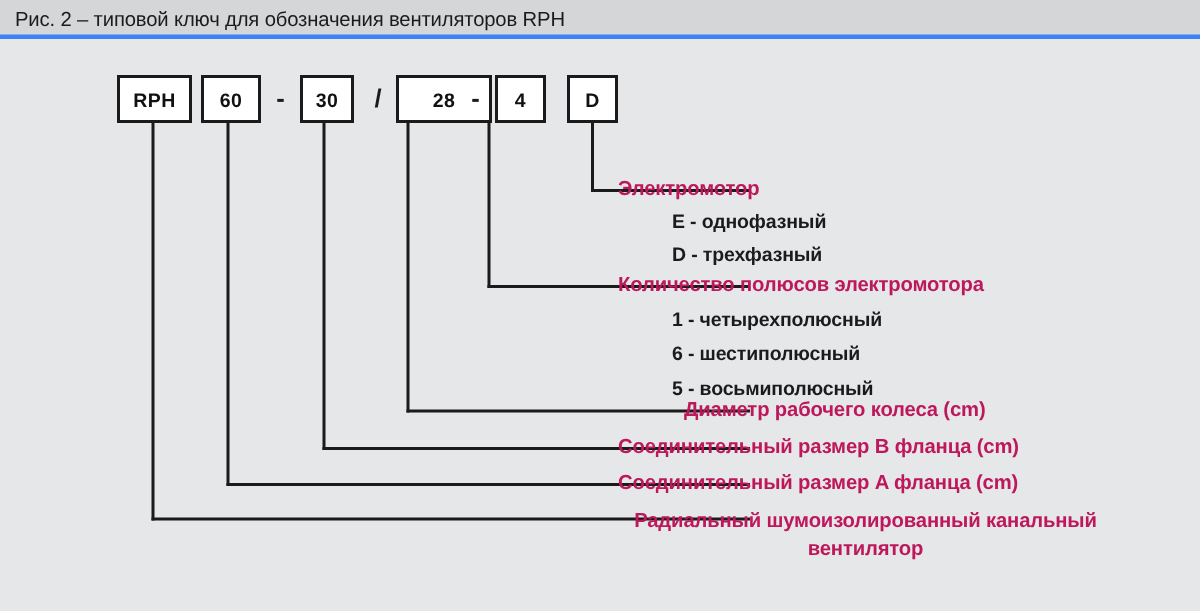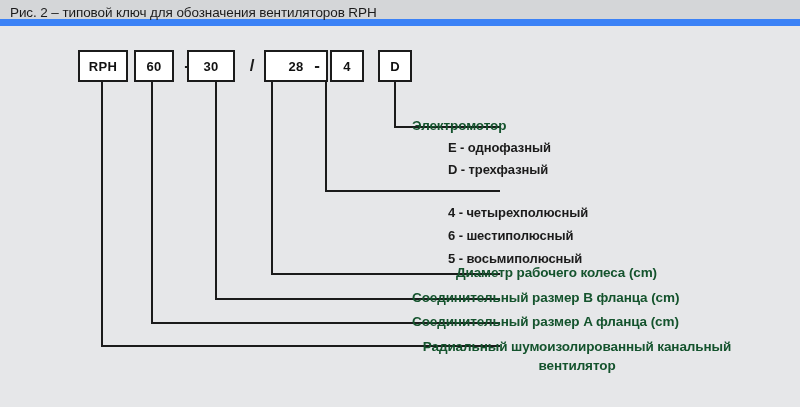--- a/index.html
+++ b/index.html
@@ -9,21 +9,21 @@
     font-family:"Liberation Sans",sans-serif;
     overflow:hidden;
     position:relative;
   }
   #stage{position:relative;width:800px;height:407px;}
 
   
   .header{
     position:absolute;left:0;top:0;width:800px;height:26px;
     background:#d4d6d8;
-    border-bottom:7px solid #3b82f6;
+    border-bottom:3px solid #3b82f6;
     box-sizing:border-box;
   }
   .header-title{
     position:absolute;left:10px;top:5px;
     font-size:13.5px;color:#1b1b1b;
     letter-spacing:-0.1px;white-space:nowrap;
   }
 
   
   .code-row{position:absolute;left:0;top:50px;height:32px;}
@@ -42,21 +42,21 @@
     font-size:17px;font-weight:bold;color:#1b1b1b;
   }
 
   
   .vline{position:absolute;width:2px;background:#1b1b1b;}
   .hline{position:absolute;height:2px;background:#1b1b1b;}
 
   
   .desc-title{
     position:absolute;
-    font-size:13.5px;font-weight:bold;color:#14532d;
+    font-size:13.5px;font-weight:bold;color:#be185d;
     white-space:nowrap;letter-spacing:-0.1px;
   }
   .desc-title.two-line{white-space:normal;width:330px;line-height:19px;}
   .desc-sub{
     position:absolute;
     font-size:13px;font-weight:bold;color:#1b1b1b;
     white-space:nowrap;letter-spacing:-0.1px;
   }
 </style>
 </head>
@@ -69,21 +69,21 @@
   </div>
 
   <div class="code-row">
 
     <div class="code-box" style="left:78px;width:50px;">RPH</div>
 
     <div class="code-box" style="left:134px;width:40px;">60</div>
 
     <div class="sep" style="left:176px;width:22px;">-</div>
 
-    <div class="code-box" style="left:187px;width:48px;">30</div>
+    <div class="code-box" style="left:200px;width:36px;">30</div>
 
     <div class="sep" style="left:242px;width:20px;">/</div>
 
     <div class="code-box" style="left:264px;width:64px;">28</div>
 
     <div class="sep" style="left:306px;width:22px;">-</div>
 
     <div class="code-box" style="left:330px;width:34px;">4</div>
 
     <div class="code-box" style="left:378px;width:34px;">D</div>
@@ -104,21 +104,22 @@
   <div class="vline" style="left:151px;top:82px;height:242px;"></div>
   <div class="hline" style="left:151px;top:322px;width:349px;"></div>
 
   <div class="vline" style="left:101px;top:82px;height:265px;"></div>
   <div class="hline" style="left:101px;top:345px;width:399px;"></div>
 
   <div class="desc-title" style="left:412px;top:118px;">Электромотор</div>
   <div class="desc-sub" style="left:448px;top:140px;">E - однофазный</div>
   <div class="desc-sub" style="left:448px;top:162px;">D - трехфазный</div>
 
-  <div class="desc-sub" style="left:448px;top:205px;">4 - четырехполюсный</div>
+  <div class="desc-title" style="left:412px;top:182px;">Количество полюсов электромотора</div>
+  <div class="desc-sub" style="left:448px;top:205px;">1 - четырехполюсный</div>
   <div class="desc-sub" style="left:448px;top:228px;">6 - шестиполюсный</div>
   <div class="desc-sub" style="left:448px;top:251px;">5 - восьмиполюсный</div>
 
   <div class="desc-title" style="left:412px;top:265px;margin-left:44px;">Диаметр рабочего колеса (cm)</div>
 
   <div class="desc-title" style="left:412px;top:290px;">Соединительный размер B фланца (cm)</div>
 
   <div class="desc-title" style="left:412px;top:314px;">Соединительный размер A фланца (cm)</div>
 
   <div class="desc-title two-line" style="left:412px;top:337px;text-align:center;">Радиальный шумоизолированный канальный вентилятор</div>

